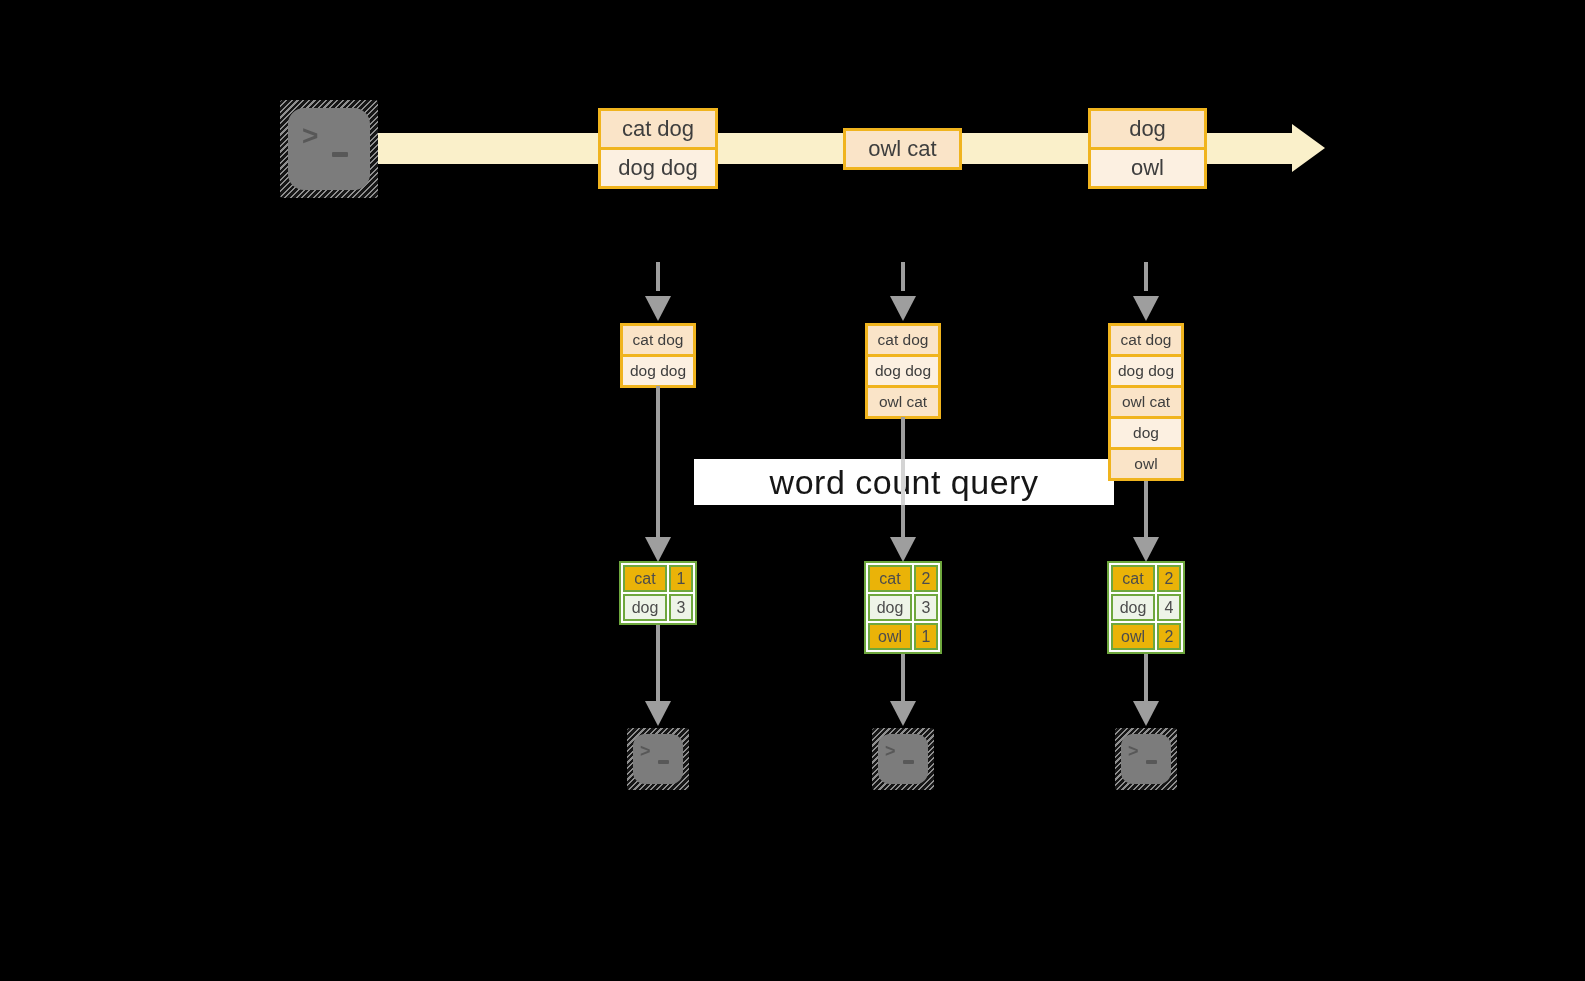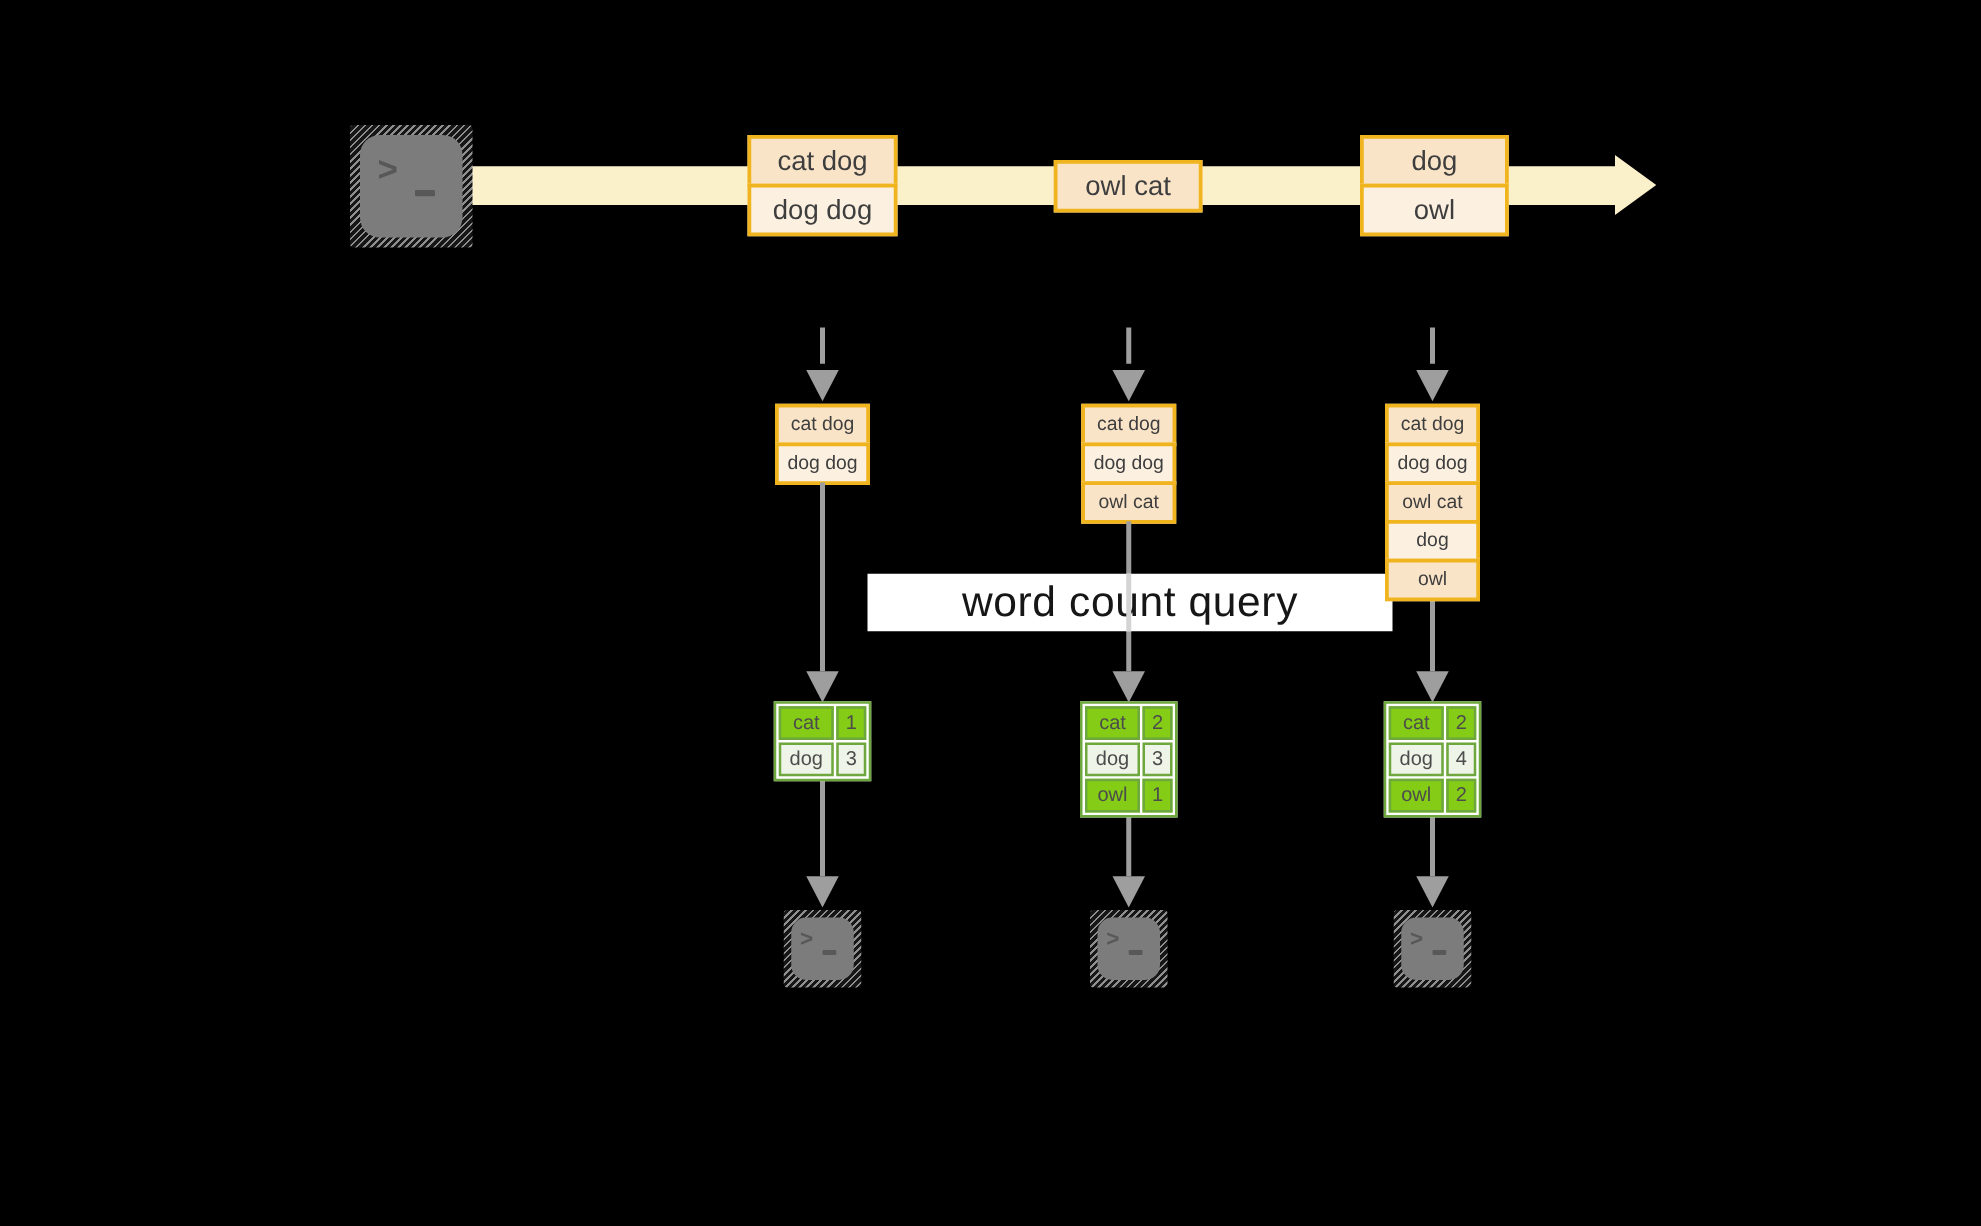--- a/index.html
+++ b/index.html
@@ -25,21 +25,21 @@
   .ahead{width:0;height:0;border-left:13px solid transparent;border-right:13px solid transparent;
          border-top:25px solid #9E9E9E;}
   
   .banner{background:#FFFFFF;display:flex;align-items:center;justify-content:center;
           font-size:34px;color:#161616;letter-spacing:.5px;}
   
   .gtable{box-sizing:border-box;background:#FFFFFF;border:2px solid #6EA73D;padding:2px;
           display:grid;grid-template-columns:1fr 24px;gap:2px;}
   .gcell{box-sizing:border-box;border:2px solid #6EA73D;display:flex;align-items:center;
          justify-content:center;font-size:16px;color:#4C4C4C;height:27px;}
-  .g-dark{background:#84cc16;}
+  .g-dark{background:#eab308;}
   .g-light{background:#EEF4E8;}
   
   .term{background:repeating-linear-gradient(135deg,#8F8F8F 0 1.5px,#161616 1.5px 4px);
         border-radius:3px;}
   .term-inner{position:absolute;background:#7C7C7C;}
   .gt{position:absolute;color:#585858;font-weight:bold;line-height:1;}
   .us{position:absolute;background:#585858;border-radius:1px;}
 </style>
 </head>
 <body>

